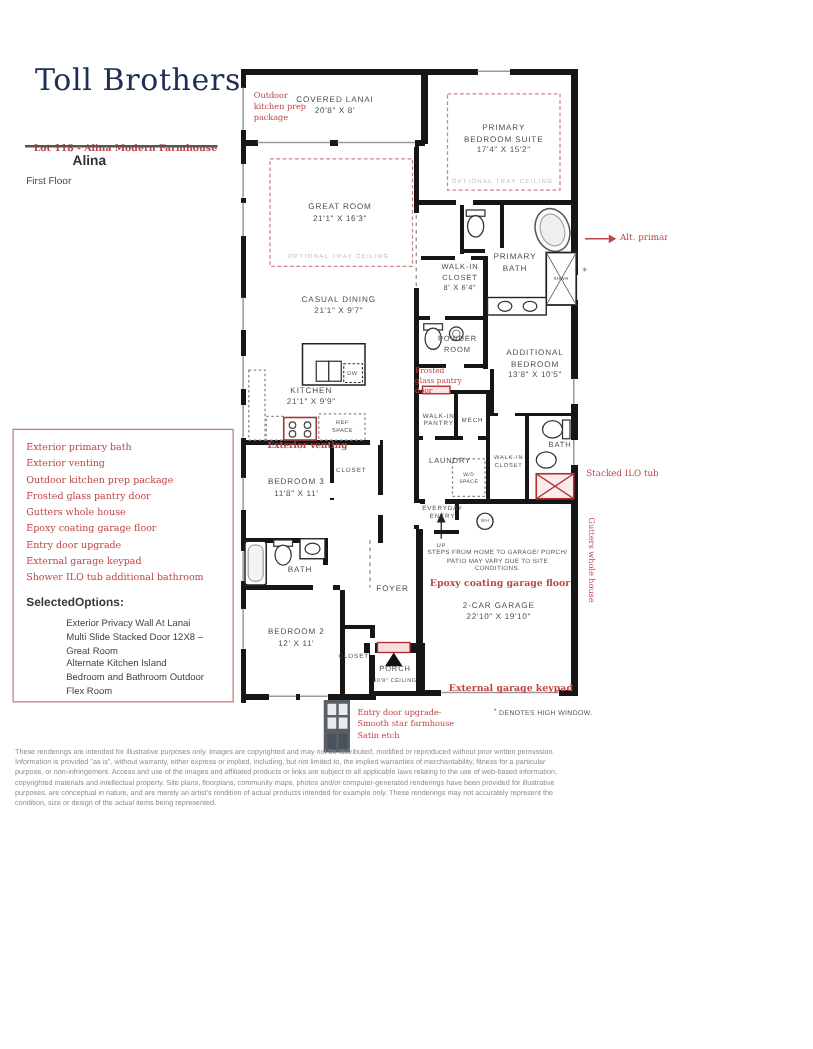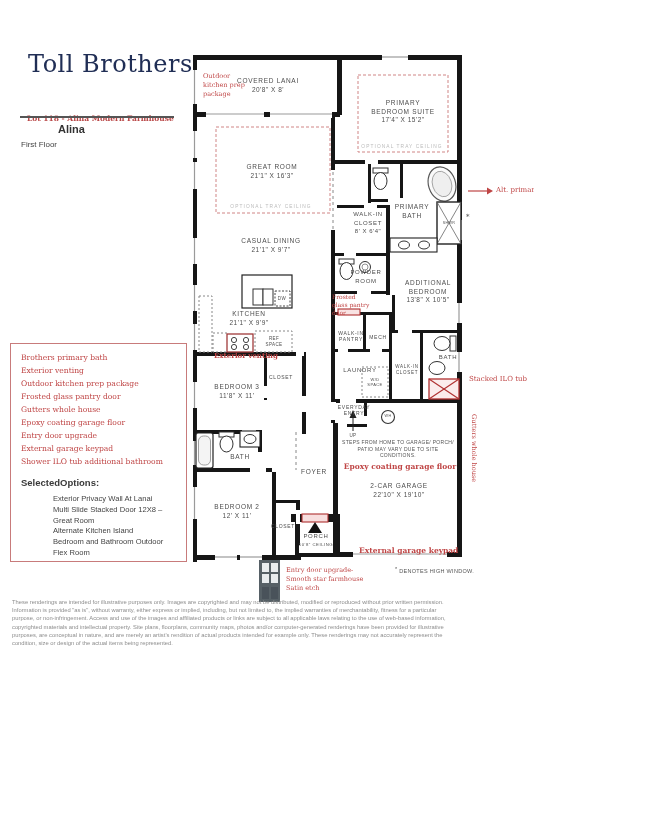--- a/index.html
+++ b/index.html
@@ -328,21 +328,21 @@
   <div class="abs red vert nowrap" style="left:469px;top:414px;font-size:6.5px;">Gutters whole house</div>
   <div class="abs ctr red nowrap" style="left:400px;top:467px;font-size:7.5px;font-weight:bold;">Epoxy coating garage floor</div>
   <div class="abs red nowrap" style="left:359px;top:547px;font-size:7.5px;font-weight:bold;">External garage keypad</div>
   <div class="abs red" style="left:286px;top:566px;font-size:6.5px;line-height:9px;">
     <div>Entry door upgrade-</div>
     <div>Smooth star farmhouse</div>
     <div>Satin etch</div>
   </div>
 
   <div id="options-box" class="abs" style="left:10px;top:343px;width:177px;height:219px;">
-    <div class="ritem">Brothers primary bath</div>
+    <div class="ritem">Exterior primary bath</div>
     <div class="ritem">Exterior venting</div>
     <div class="ritem">Outdoor kitchen prep package</div>
     <div class="ritem">Frosted glass pantry door</div>
     <div class="ritem">Gutters whole house</div>
     <div class="ritem">Epoxy coating garage floor</div>
     <div class="ritem">Entry door upgrade</div>
     <div class="ritem">External garage keypad</div>
     <div class="ritem">Shower ILO tub additional bathroom</div>
     <div id="sel-head">SelectedOptions:</div>
     <div class="sitem">Exterior Privacy Wall At Lanai</div>

